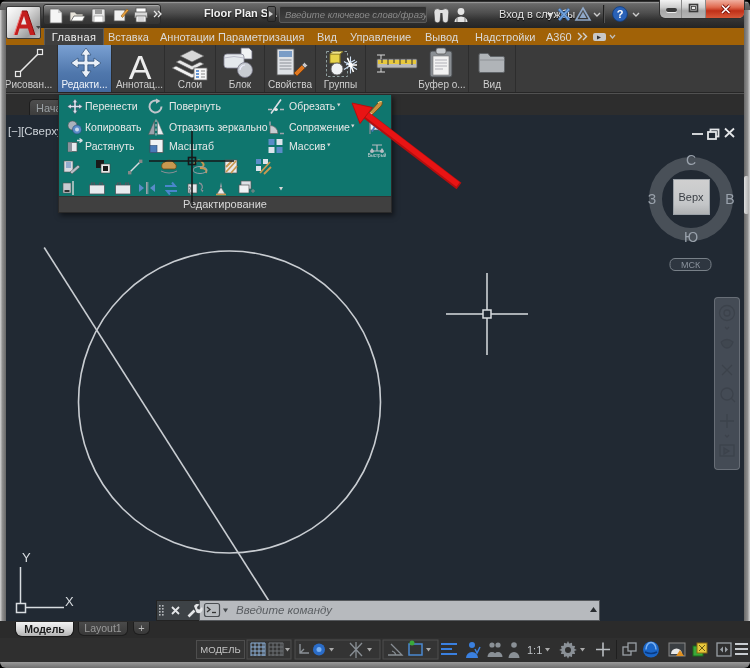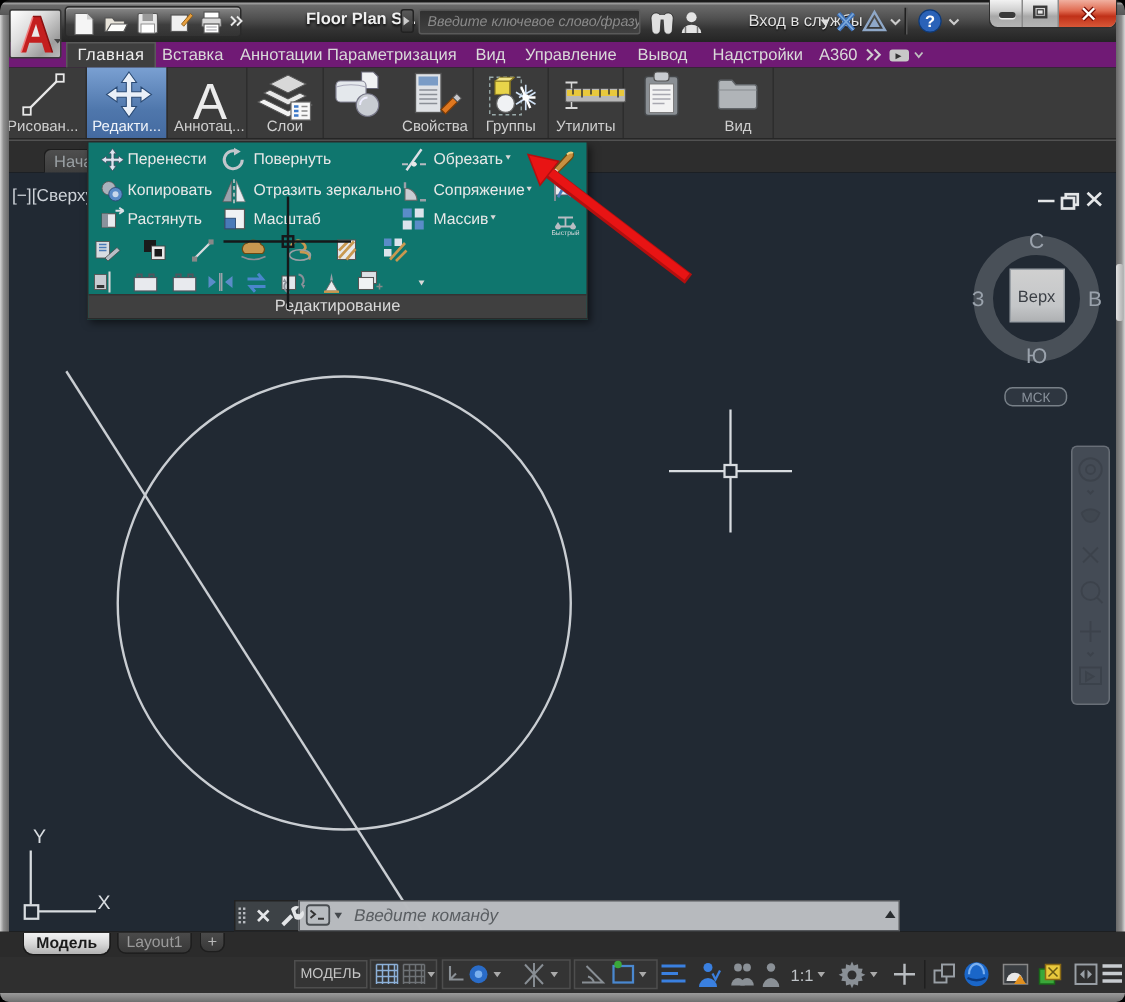--- a/index.html
+++ b/index.html
@@ -10,21 +10,21 @@
   #titlebar{left:0;top:0;width:750px;height:28px;background:linear-gradient(#1a1a1a 0%,#1a1a1a 5%,#a8a8a8 7%,#6a6a6a 13%,#4f4f4f 45%,#333333 70%,#242424 100%);border-radius:7px 7px 0 0;}
   #alogo{left:6px;top:6px;width:35px;height:33px;background:linear-gradient(135deg,#ffffff,#dedede 38%,#9e9e9e 78%,#bcbcbc);border:1px solid #3a3a3a;border-radius:2px;z-index:30;}
   #qatbg{left:43px;top:4px;width:118px;height:21px;background:linear-gradient(#8a8a8a,#5c5c5c 40%,#3e3e3e 60%,#333333);border:1px solid #2a2a2a;border-radius:3px;box-shadow:inset 0 1px 0 #a8a8a8;}
   #title-txt{left:204px;top:7px;color:#f0f0f0;font-size:11px;font-weight:bold;text-shadow:0 1px 2px #000;}
   #searchbox{left:279px;top:6px;width:148px;height:17px;background:linear-gradient(#303030,#414141);border:1px solid #5a5a5a;border-radius:2px;color:#8a8a8a;font-style:italic;font-size:9.5px;line-height:15px;padding-left:5px;overflow:hidden;white-space:nowrap;}
   #signin{left:499px;top:8px;color:#e2e2e2;font-size:11px;text-shadow:0 1px 1px #000;}
   
   #winbtns{left:659px;top:0px;width:86px;height:19px;background:linear-gradient(#f2f2f2,#cfcfcf 40%,#a8a8a8 60%,#b5b5b5);border:1px solid #2f2f2f;border-top:none;border-radius:0 0 6px 6px;overflow:hidden;}
   .wbtn{position:absolute;top:0;height:18px;}
   
-  #tabrow{left:0;top:28px;width:750px;height:17px;background:#701a75;}
+  #tabrow{left:0;top:28px;width:750px;height:17px;background:#a16207;}
   .rtab{position:absolute;top:1px;height:16px;color:#d9d9d9;font-size:11px;line-height:16px;}
   #tab-active{left:44px;top:0px;width:60px;height:17px;letter-spacing:0.4px;background:#3f3f3f;border:1px solid #5a5a5a;border-bottom:none;color:#f0f0f0;text-align:center;}
   
   #ribbon{left:0;top:45px;width:750px;height:48px;background:#3b3b3b;border-bottom:1px solid #262626;}
   .panel{position:absolute;top:0;height:47px;border-right:1px solid #2d2d2d;}
   .plabel{position:absolute;bottom:2px;width:100%;text-align:center;color:#cfcfcf;font-size:10px;}
   
   #filetabs{left:0;top:93px;width:750px;height:22px;background:#2d2d2d;border-top:1px solid #515151;}
   #ftab{left:29px;top:5px;width:50px;height:17px;background:linear-gradient(#4e4e4e,#3c3c3c);border:1px solid #1d1d1d;border-bottom:none;border-radius:5px 5px 0 0;color:#9aa0a4;font-size:11px;line-height:16px;padding-left:6px;}
   
@@ -169,28 +169,31 @@
       </div>
     <div class="panel" style="left:58px;width:54px;background:linear-gradient(#7aa0d2,#4f77ac 60%,#446aa0);">
         <div class="plabel" style="color:#f0f4fa;">Редакти...</div>
       </div>
     <div class="panel" style="left:115px;width:50px;">
         <div class="plabel">Аннотац...</div>
       </div>
     <div class="panel" style="left:165px;width:51px;">
         <div class="plabel">Слои</div>
       </div>
+    <div class="panel" style="left:216px;width:49px;">
+        <div class="plabel">Блок</div>
+      </div>
     <div class="panel" style="left:265px;width:51px;">
         <div class="plabel">Свойства</div>
       </div>
     <div class="panel" style="left:316px;width:50px;">
         <div class="plabel">Группы</div>
       </div>
-    <div class="panel" style="left:366px;width:50px;">
-        <div class="plabel">Утилиты</div>
+    <div class="panel" style="left:416px;width:53px;">
+        <div class="plabel">Буфер о...</div>
       </div>
     <div class="panel" style="left:469px;width:47px;">
         <div class="plabel">Вид</div>
       </div>
     <svg width="750" height="48" style="position:absolute;left:0;top:0">
 
       <g transform="translate(14,3)">
         <line x1="4" y1="26" x2="26" y2="4" stroke="#e8e8e8" stroke-width="1.6"></line>
         <rect x="1.5" y="23.5" width="5" height="5" fill="#3b3b3b" stroke="#e8e8e8" stroke-width="1.2"></rect>
         <rect x="23.5" y="1.5" width="5" height="5" fill="#3b3b3b" stroke="#e8e8e8" stroke-width="1.2"></rect>

